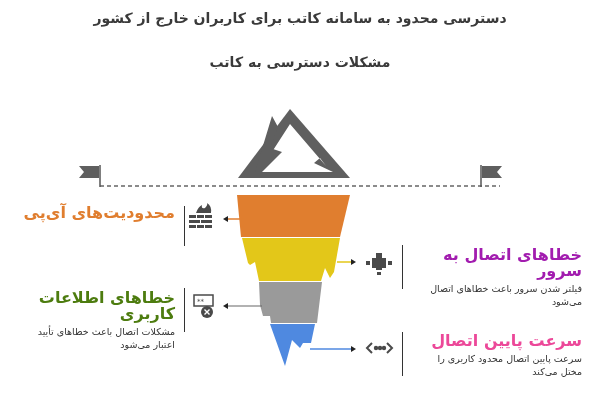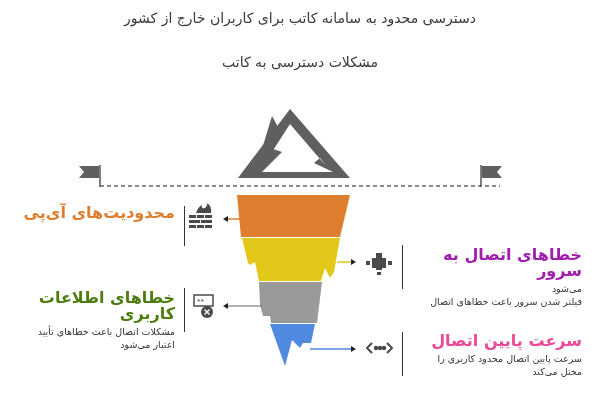--- a/index.html
+++ b/index.html
@@ -1,18 +1,18 @@
 <!DOCTYPE html>
 <html><head>
 <meta charset="utf-8">
 <style>
   html, body { margin: 0; padding: 0; }
   body { width: 600px; height: 400px; background: #ffffff; position: relative; overflow: hidden; font-family: "DejaVu Sans", sans-serif; color: #333; }
   .abs { position: absolute; }
-  .title { left: 0; width: 600px; text-align: center; direction: rtl; font-weight: normal; color: #3a3a3a; }
+  .title { left: 0; width: 600px; text-align: center; direction: rtl; font-weight: bold; color: #3a3a3a; }
   .t1 { top: 10px; font-size: 14px; }
   .t2 { top: 54px; font-size: 14px; }
   .item { direction: rtl; }
   .item .head { font-weight: bold; font-size: 16px; line-height: 16px; }
   .item .desc { font-size: 9.5px; line-height: 13px; color: #333; margin-top: 3px; }
   .vline { background: #333; width: 1px; }
 </style>
 </head>
 <body>
 
@@ -102,22 +102,22 @@
 <div class="abs vline" style="left:184px;top:288px;height:44px"></div>
 <div class="abs vline" style="left:402px;top:332px;height:44px"></div>
 
 <div class="abs item" style="right:425px;top:205px;width:170px;">
   <div class="head" style="color:#E07E2F">محدودیت‌های آی‌پی</div>
 </div>
 
 <div class="abs item" style="right:18px;top:247px;width:175px;">
   <div class="head" style="color:#a21caf">خطاهای اتصال به سرور</div>
   <div class="desc">
+    <div>فیلتر شدن سرور باعث خطاهای اتصال</div>
     <div>می‌شود</div>
-    <div>فیلتر شدن سرور باعث خطاهای اتصال</div>
   </div>
 </div>
 
 <div class="abs item" style="right:425px;top:290px;width:170px;">
   <div class="head" style="color:#4d7c0f">خطاهای اطلاعات کاربری</div>
   <div class="desc">
     <div>مشکلات اتصال باعث خطاهای تأیید</div>
     <div>اعتبار می‌شود</div>
   </div>
 </div>

